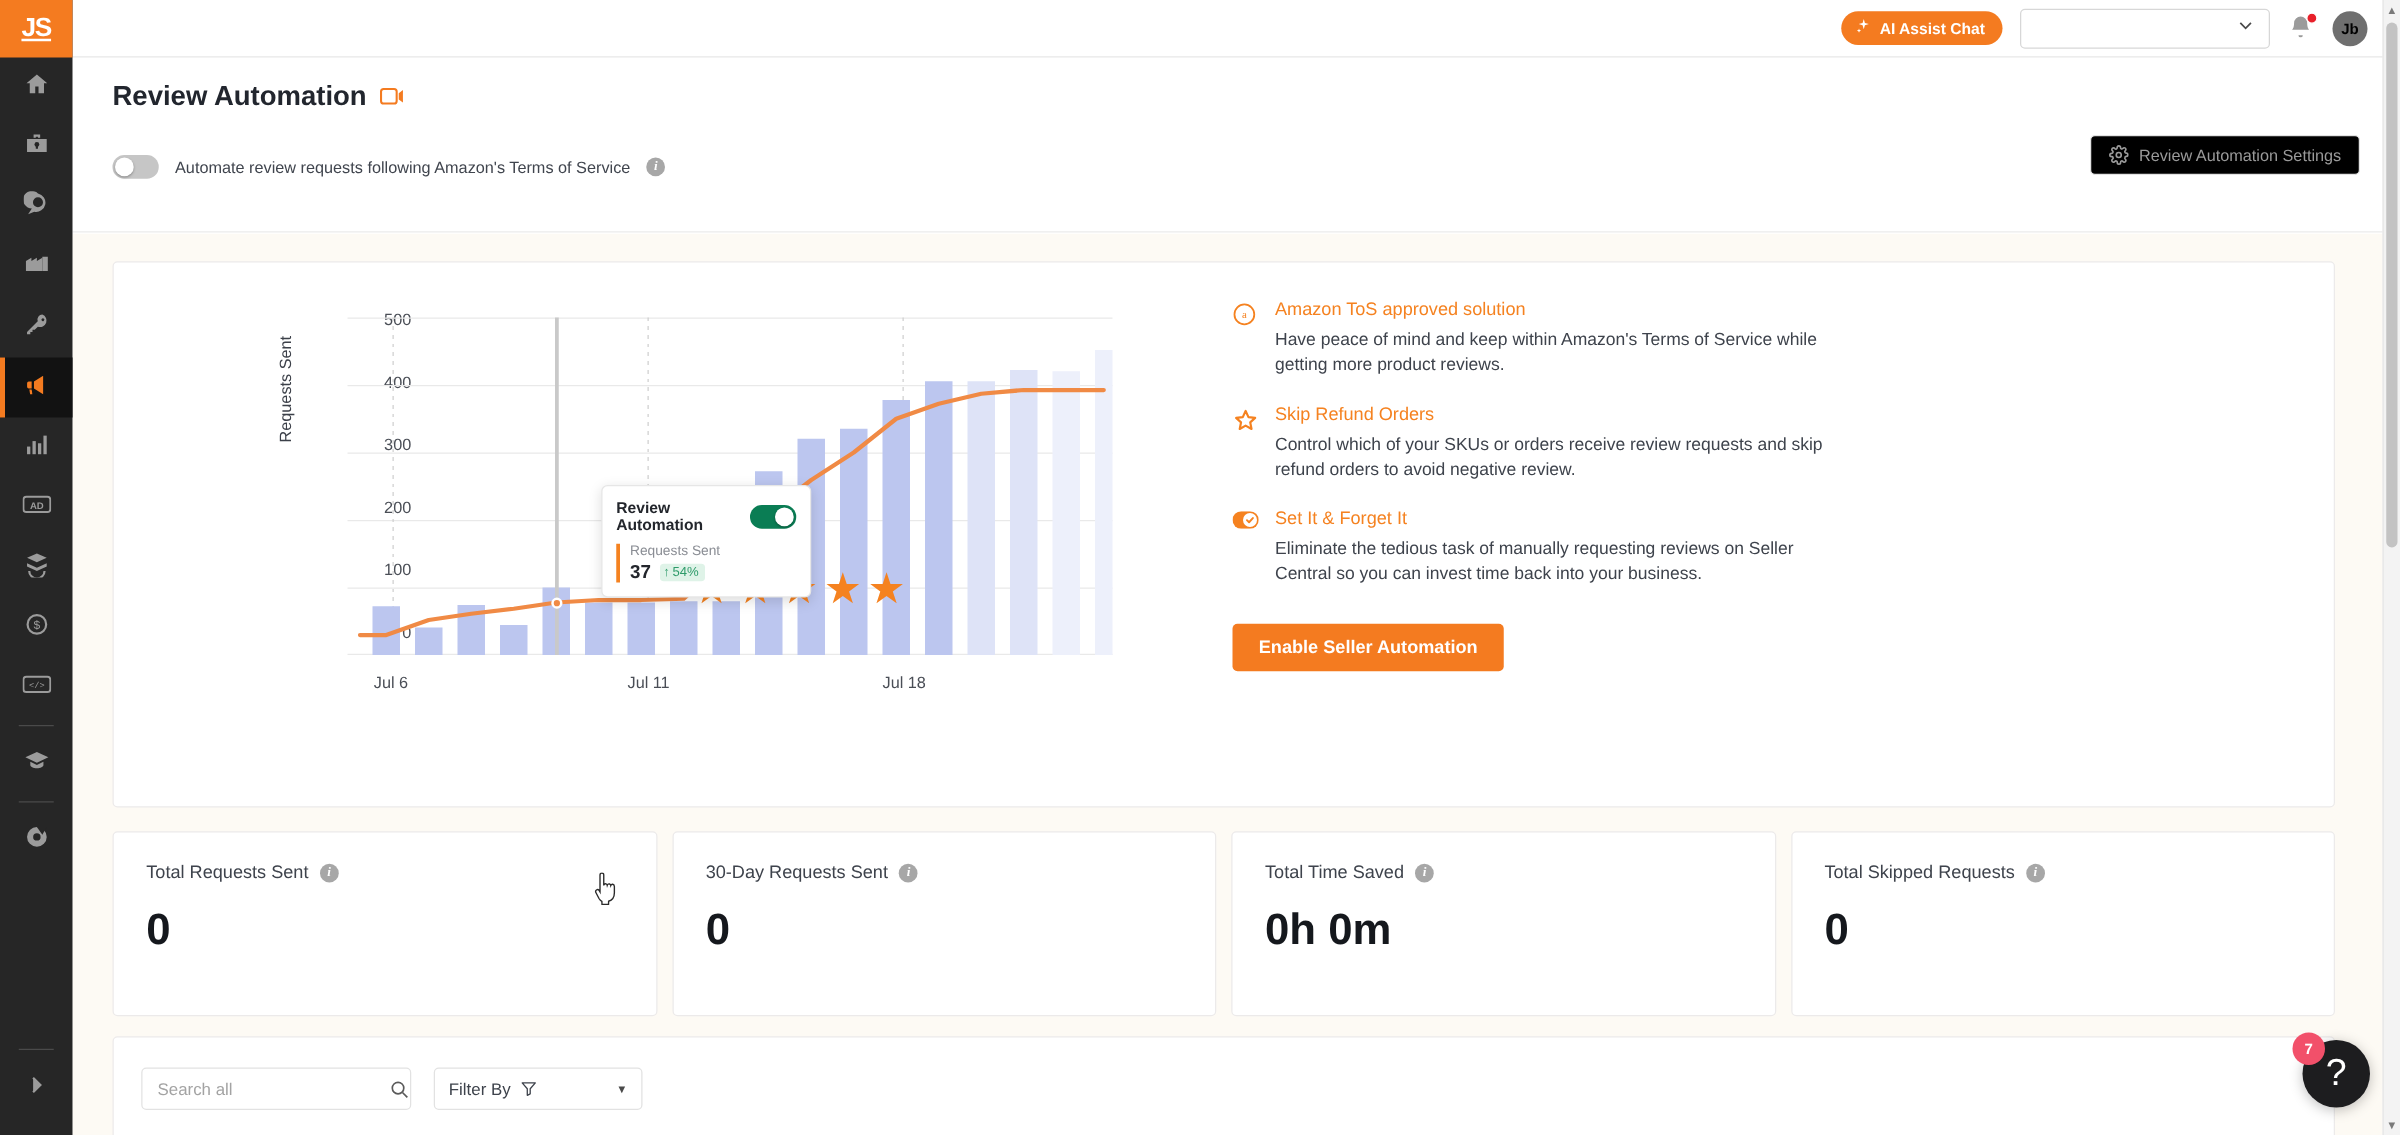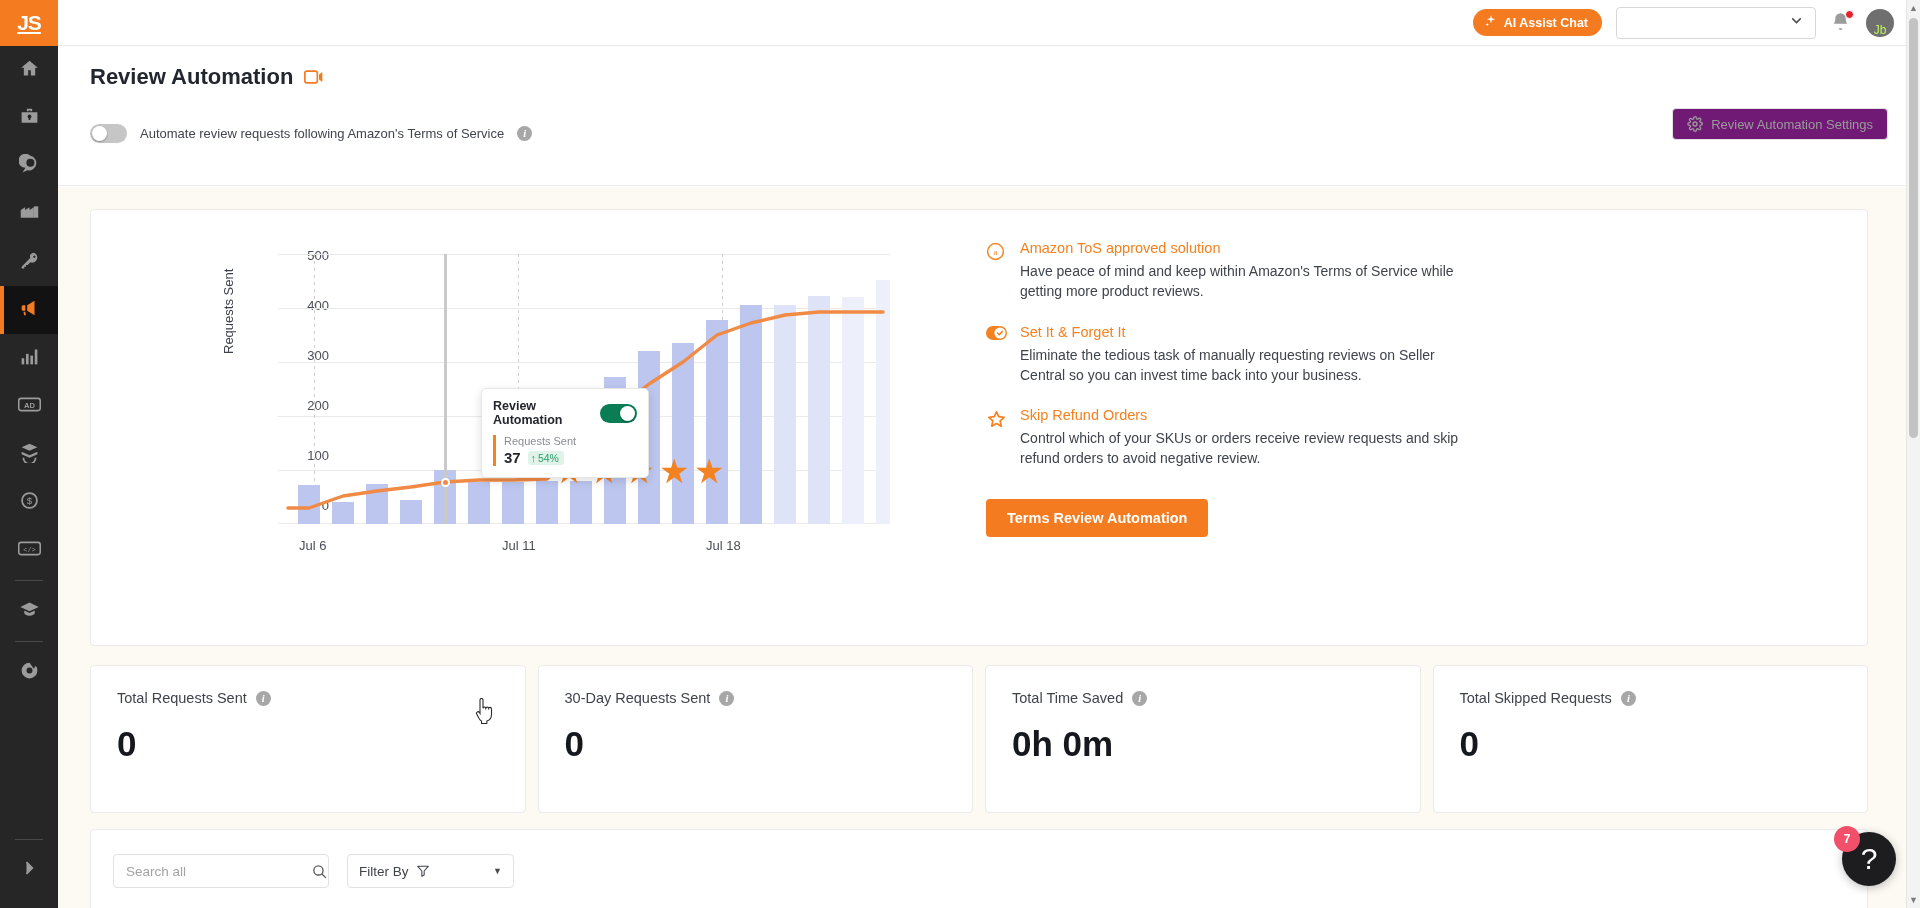--- a/index.html
+++ b/index.html
@@ -56,23 +56,23 @@
     width:200px; height:32px; border:1px solid #d7d7d7; border-radius:4px;
     background:#fff; display:flex; align-items:center; justify-content:flex-end;
     padding-right:10px; cursor:pointer;
   }
   #bell{ position:relative; cursor:pointer; width:22px; height:24px; }
   #bell-dot{
     position:absolute; right:-2px; top:-1px; width:9px; height:9px;
     border-radius:50%; background:#e8202a; border:1.5px solid #fff;
   }
   #avatar{
-    width:28px; height:28px; border-radius:50%; background:#6f6f6f; color:#bef264;
-    display:flex; align-items:flex-end; justify-content:center;
-    font-size:12px; font-weight:normal; cursor:pointer;
+    width:28px; height:28px; border-radius:50%; background:#6f6f6f; color:#000000;
+    display:flex; align-items:center; justify-content:center;
+    font-size:12px; font-weight:bold; cursor:pointer;
   }
 
   
   #pagehead{
     position:absolute; left:58px; top:46px; width:1862px; height:140px;
     background:#fff; border-bottom:1px solid #ececec;
   }
   #title-row{ position:absolute; left:32px; top:18px; display:flex; align-items:center; gap:11px;}
   #page-title{ font-size:22px; font-weight:bold; color:#22262e; margin:0; }
   #toggle-row{ position:absolute; left:32px; top:78px; display:flex; align-items:center; gap:13px;}
@@ -88,21 +88,21 @@
   .switch.on .knob{ left:auto; right:2px; }
   #toggle-label{ font-size:13px; color:#40454e; }
   .info-i{
     width:15px; height:15px; border-radius:50%; background:#a7a7a7; color:#fff;
     font-size:10.5px; font-weight:bold; display:inline-flex; align-items:center;
     justify-content:center; font-style:italic; cursor:pointer; flex:none;
     font-family:"Liberation Serif", serif;
   }
   #settings-btn{
     position:absolute; right:32px; top:62px; height:32px; border:1px solid #e2e2e2;
-    border-radius:4px; background:#701a75; color:#9a9a9a; font-size:13px;
+    border-radius:4px; background:#000000; color:#9a9a9a; font-size:13px;
     display:flex; align-items:center; gap:8px; padding:0 14px; cursor:pointer;
     font-family:"Liberation Sans", sans-serif;
   }
 
   
   #content{
     position:absolute; left:58px; top:187px; width:1862px; height:721px;
     background:#fdfaf4; overflow:hidden;
   }
   #promo-card{
@@ -507,45 +507,45 @@
           </svg>
         </div>
         <div>
           <p class="feat-h">Amazon ToS approved solution</p>
           <p class="feat-p">Have peace of mind and keep within Amazon's Terms of Service while getting more product reviews.</p>
         </div>
       </div>
 
       <div class="feat">
         <div class="feat-ico">
+          <svg width="21" height="21" viewBox="0 0 24 24" fill="none" stroke="#F58220" stroke-width="2" stroke-linejoin="round">
+            <path d="M12 3.2l2.6 5.6 6.1.7-4.5 4.1 1.2 6-5.4-3-5.4 3 1.2-6L3.3 9.5l6.1-.7z"></path>
+          </svg>
+        </div>
+        <div>
+          <p class="feat-h">Skip Refund Orders</p>
+          <p class="feat-p">Control which of your SKUs or orders receive review requests and skip refund orders to avoid negative review.</p>
+        </div>
+      </div>
+
+      <div class="feat">
+        <div class="feat-ico">
           <svg width="21" height="14" viewBox="0 0 30 20">
             <rect x="0" y="0" width="30" height="20" rx="10" fill="#F58220"></rect>
             <circle cx="20" cy="10" r="8" fill="#fff"></circle>
             <path d="M16.5 10.2l2.4 2.4 4.4-4.8" fill="none" stroke="#F58220" stroke-width="2.2" stroke-linecap="round" stroke-linejoin="round"></path>
           </svg>
         </div>
         <div>
           <p class="feat-h">Set It &amp; Forget It</p>
           <p class="feat-p">Eliminate the tedious task of manually requesting reviews on Seller Central so you can invest time back into your business.</p>
         </div>
       </div>
 
-      <div class="feat">
-        <div class="feat-ico">
-          <svg width="21" height="21" viewBox="0 0 24 24" fill="none" stroke="#F58220" stroke-width="2" stroke-linejoin="round">
-            <path d="M12 3.2l2.6 5.6 6.1.7-4.5 4.1 1.2 6-5.4-3-5.4 3 1.2-6L3.3 9.5l6.1-.7z"></path>
-          </svg>
-        </div>
-        <div>
-          <p class="feat-h">Skip Refund Orders</p>
-          <p class="feat-p">Control which of your SKUs or orders receive review requests and skip refund orders to avoid negative review.</p>
-        </div>
-      </div>
-
-      <button id="enable-btn">Terms Review Automation</button>
+      <button id="enable-btn">Enable Seller Automation</button>
     </div>
   </div>
 
   <div id="stats">
     <div class="stat">
       <div class="stat-h">
         <span>Total Requests Sent</span>
         <span class="info-i">i</span>
       </div>
       <div class="stat-v">0</div>

